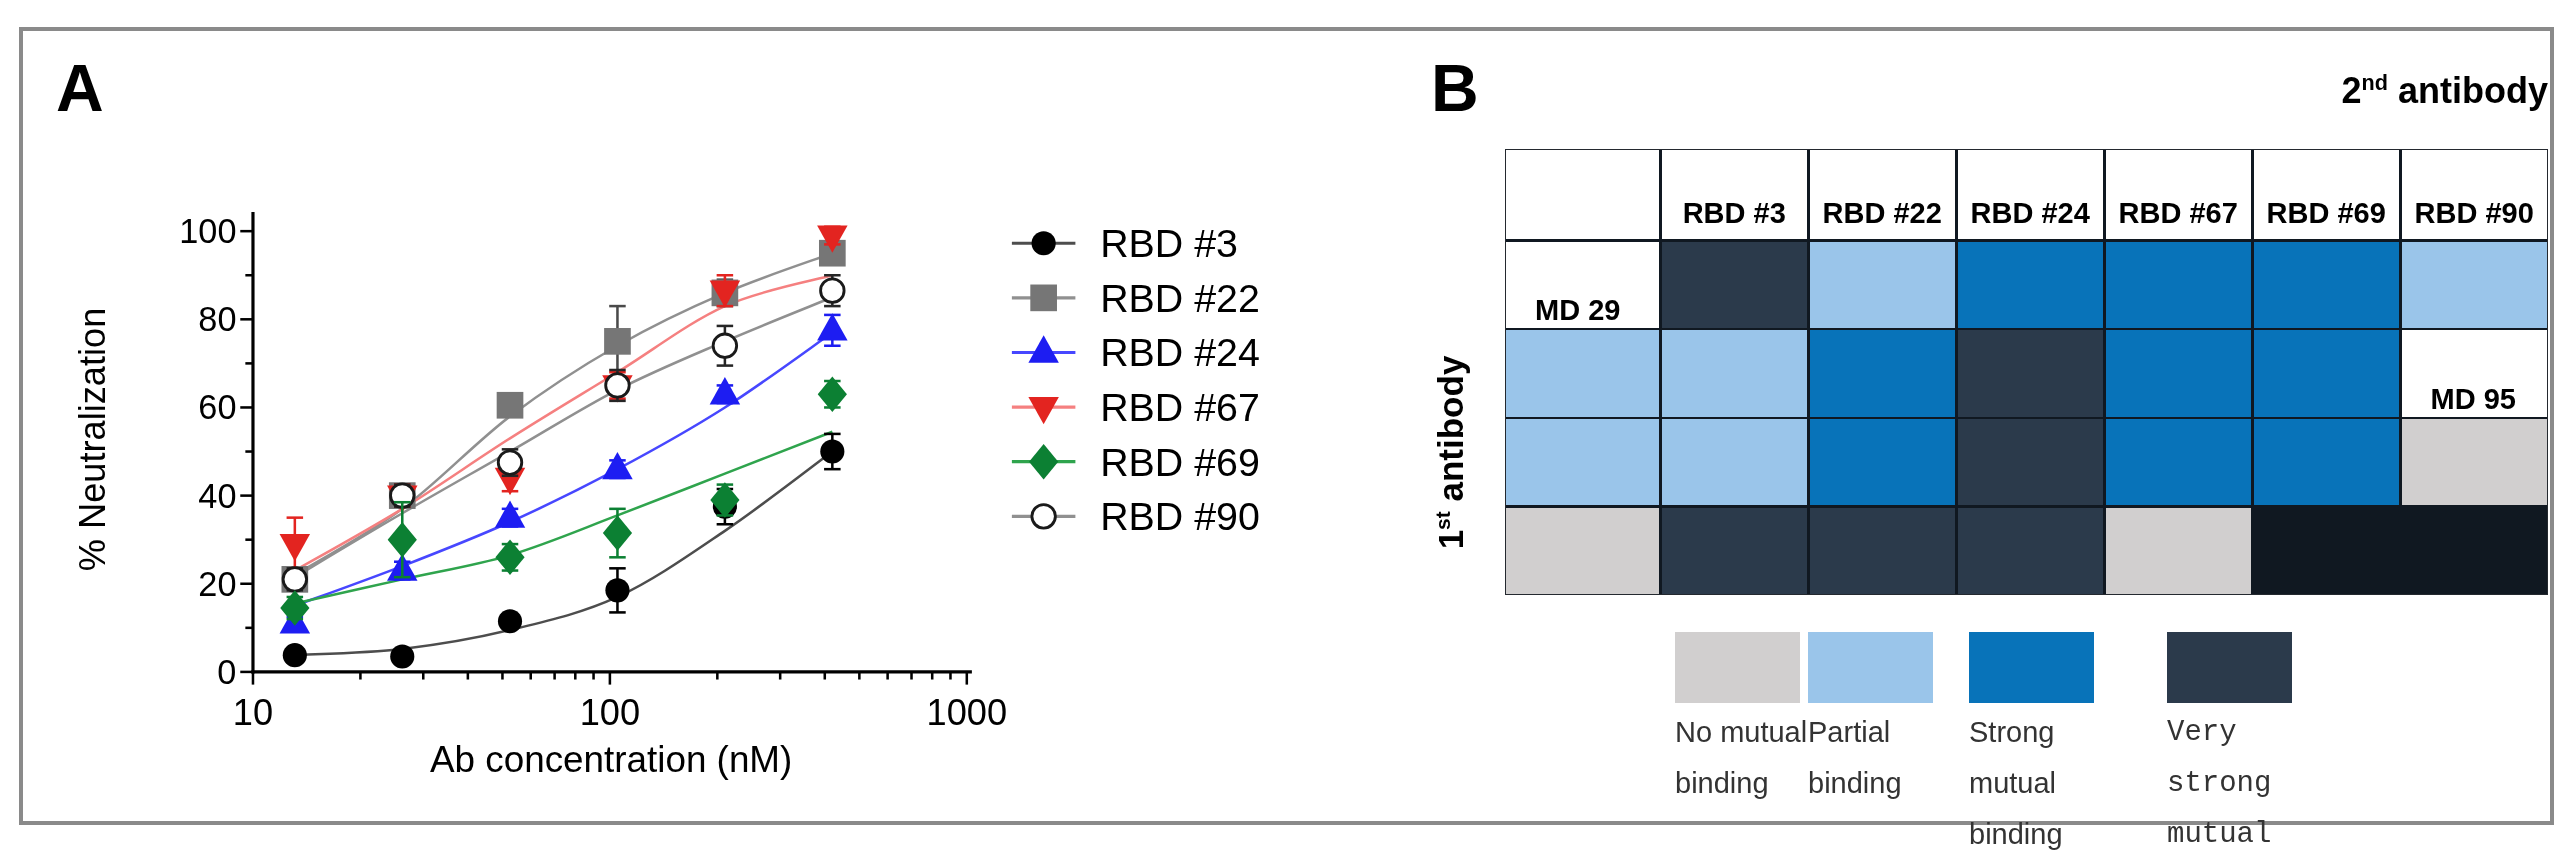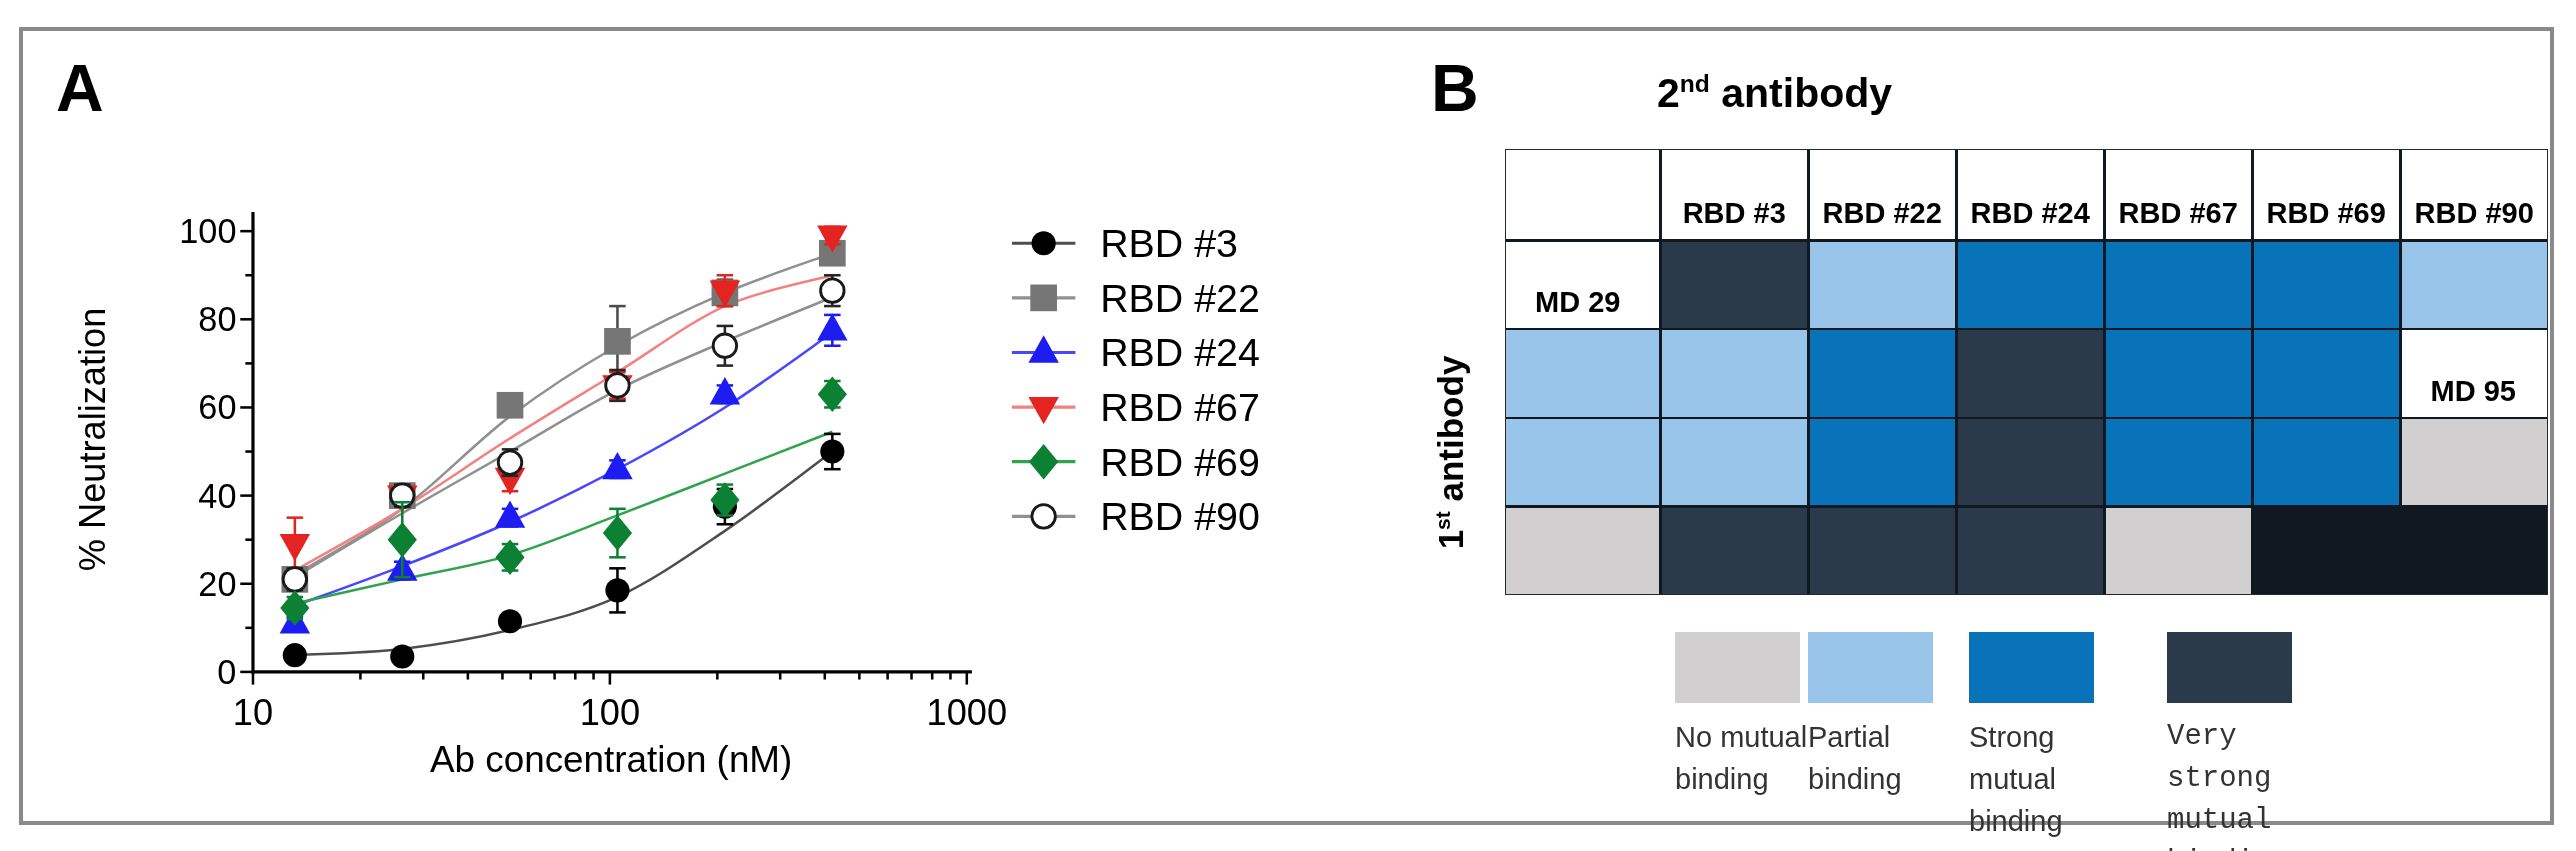--- a/index.html
+++ b/index.html
@@ -7,38 +7,38 @@
     width:2576px;height:851px;background:#ffffff;position:relative;overflow:hidden;
     font-family:"Liberation Sans",sans-serif;color:#000;
   }
   .frame{position:absolute;left:19px;top:27px;width:2535px;height:798px;
     border:4.4px solid #8a8a8a;box-sizing:border-box;background:#fff;}
   .plabel{position:absolute;font-size:66px;font-weight:800;line-height:1;color:#000;}
   #panelA-label{left:56px;top:55px;}
   #panelB-label{left:1431px;top:55px;}
   #chartA{position:absolute;left:0;top:0;}
   svg text{font-family:"Liberation Sans",sans-serif;fill:#000;}
-  .colTitle{position:absolute;left:1657px;top:70px;width:891px;text-align:left;
-    font-size:41px;font-weight:700;}
+  .colTitle{position:absolute;left:1657px;top:70px;width:891px;text-align:right;
+    font-size:36px;font-weight:700;}
   .rowTitle{position:absolute;left:1298px;top:432px;width:305px;height:41px;
     transform:rotate(-90deg);transform-origin:center;text-align:center;
     font-size:35px;font-weight:700;line-height:41px;}
   .colTitle sup,.rowTitle sup{font-size:60%;vertical-align:super;line-height:0;}
   .btable{position:absolute;left:1505px;top:149px;width:1043px;height:446px;
     background:#101821;border:1.9px solid #24292f;box-sizing:border-box;
     display:grid;grid-template-columns:153px repeat(6,1fr);
     grid-template-rows:89px repeat(4,1fr);gap:2.5px;}
   .bcell{background:#fff;box-sizing:border-box;}
   .bhead{display:flex;align-items:flex-end;justify-content:center;
     padding-bottom:9px;font-size:29px;font-weight:700;}
   .blabel{display:flex;align-items:flex-end;justify-content:flex-start;
-    padding:0 0 9px 29px;font-size:29px;font-weight:700;}
+    padding:0 0 1px 29px;font-size:29px;font-weight:700;}
   .legend-item{position:absolute;width:160px;top:632px;}
   .swatch{width:125px;height:71px;}
-  .cap{margin-top:13px;font-size:29px;line-height:42px;color:#333;white-space:pre-line;}
+  .cap{margin-top:4px;font-size:29px;line-height:51px;color:#333;white-space:pre-line;}
 </style>
 </head>
 <body>
 
 <div class="frame"></div>
 
 <div class="plabel" id="panelA-label">A</div>
 
 <svg id="chartA" width="1423" height="851" viewBox="0 0 2240 1340">
     <line x1="398" y1="334" x2="398" y2="1060.5" stroke="#000" stroke-width="5"></line>

